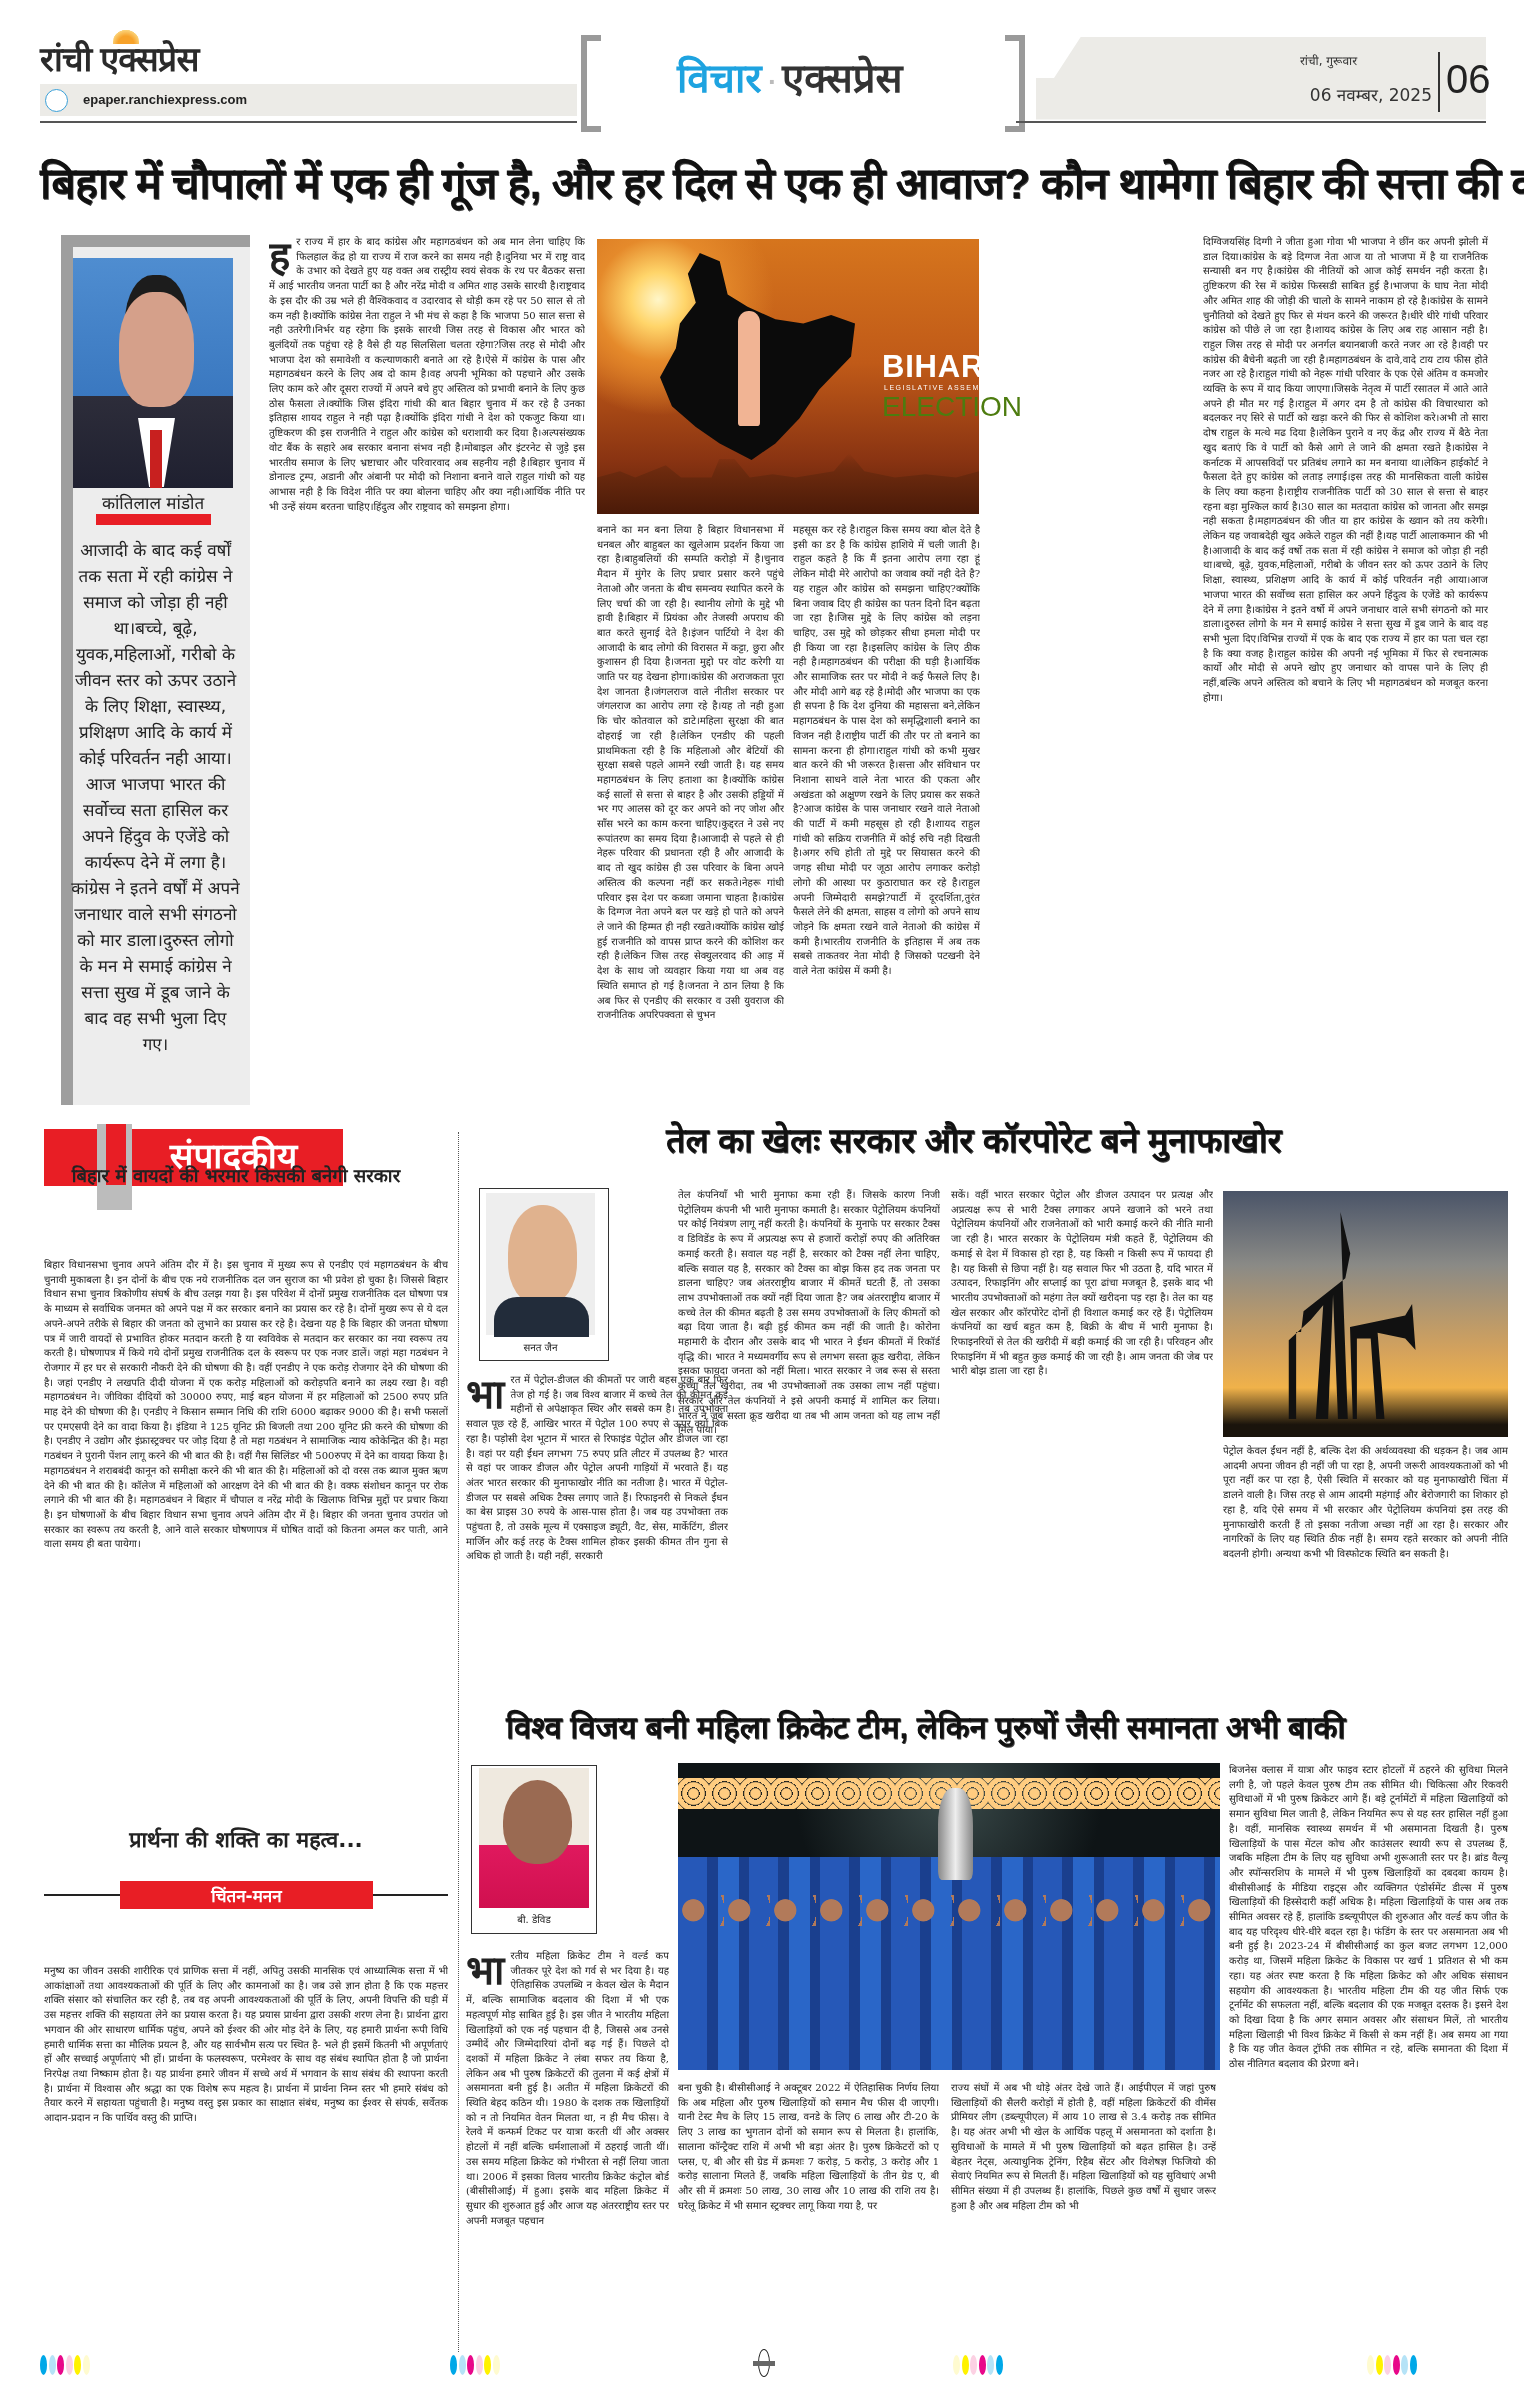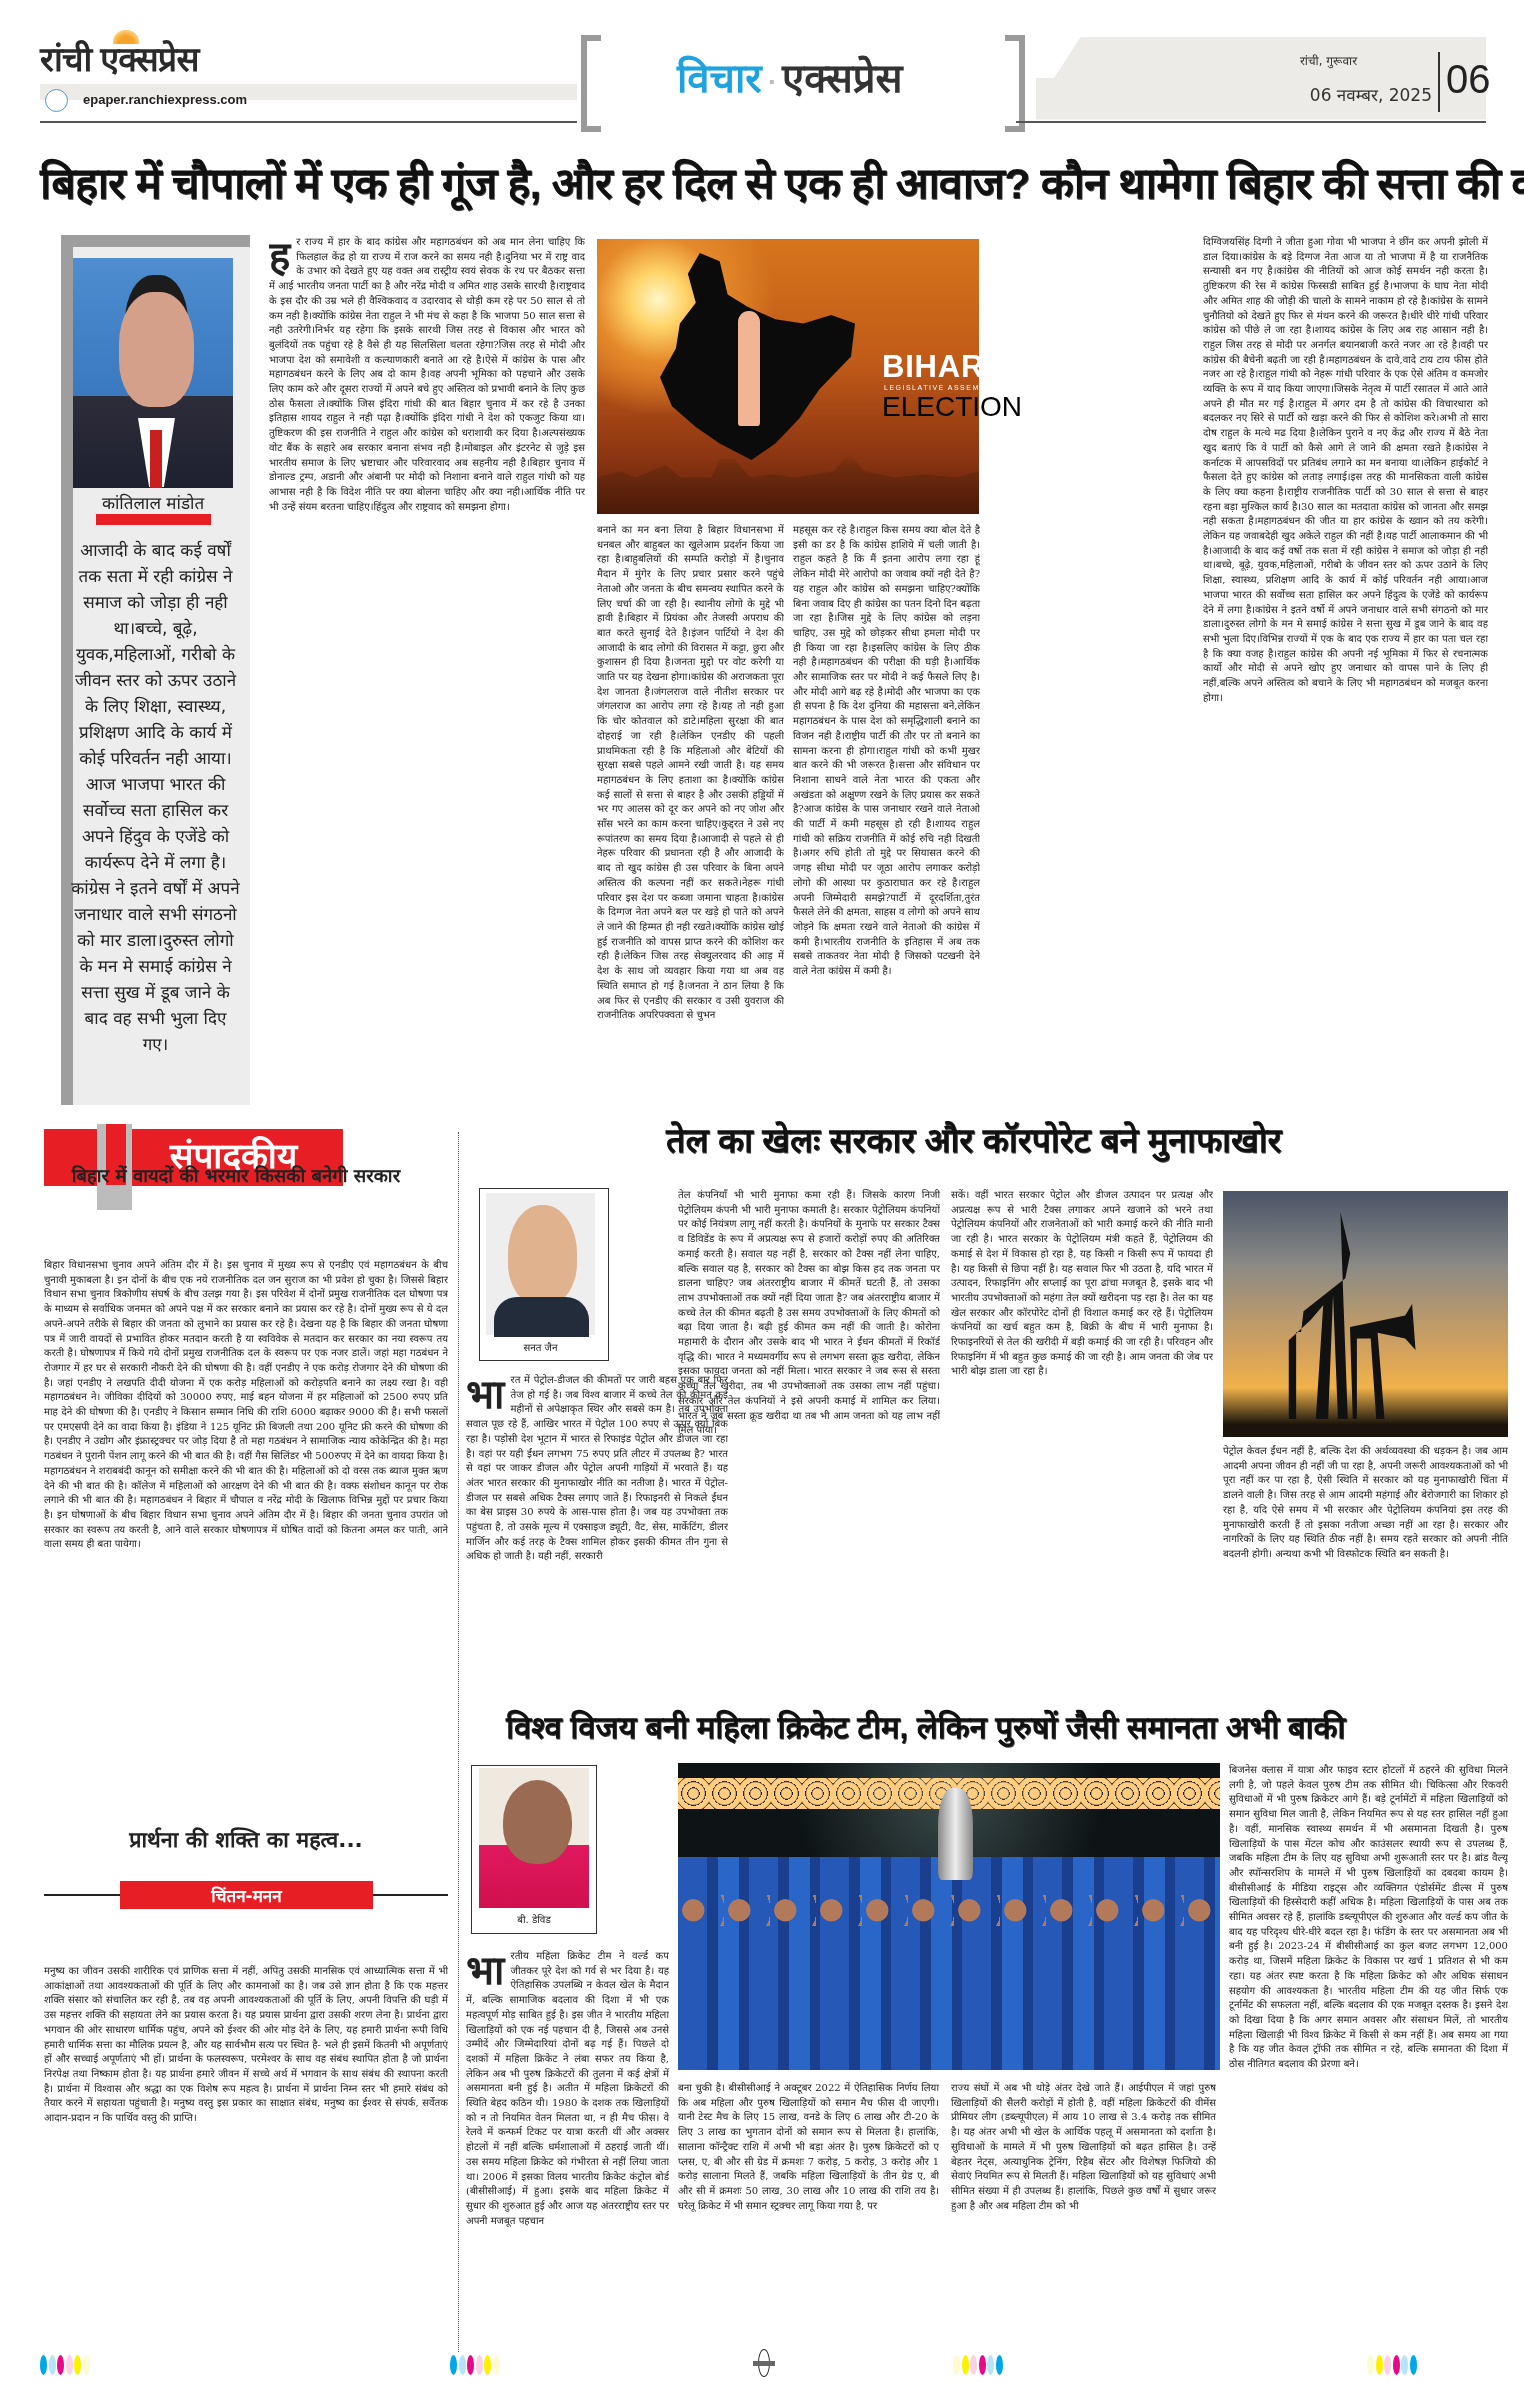--- a/index.html
+++ b/index.html
@@ -2,21 +2,21 @@
 <html style="font-size:12.3px"><head>
 <meta charset="utf-8">
 <style>
 *{box-sizing:border-box;margin:0;padding:0}
 body{width:1524px;height:2401px;background:#fff;font-family:"DejaVu Sans",sans-serif;color:#1a1a1a;position:relative;overflow:hidden}
 .abs{position:absolute}
 
 .mast{left:40px;top:35px;width:1446px;height:96px}
 .logo{left:0;top:0;font-family:Liberation Sans, sans-serif;font-weight:bold;font-size:34px;color:#2a2a2a;letter-spacing:-0.8px}
 .logo-sun{left:73px;top:-6.1px;width:26px;height:15.3px;border-radius:26px 26px 0 0;background:radial-gradient(circle at 50% 100%,#f7a22a 40%,#fbd37a 70%,transparent 72%)}
-.epbar{left:0;top:49px;width:537px;height:16px;background:#ecebe7}
+.epbar{left:0;top:49px;width:537px;height:32px;background:#ecebe7}
 .epicon{left:4.6px;top:4.6px;width:23px;height:23px;border-radius:50%;border:1.5px solid #3aa0d8;background:#fff}
 .eptext{left:43px;top:7.7px;font-family:"Liberation Sans",sans-serif;font-weight:bold;font-size:13px;color:#222}
 .underline1{left:0;top:86px;width:537px;height:2.3px;background:#555}
 .brk{top:0;width:20px;height:97px;border:6.1px solid #9a9a9a}
 .brkL{left:541px;border-right:none}
 .brkR{left:965px;border-left:none}
 .sect{left:637px;top:14px;font-size:40px;font-weight:bold;font-family:"DejaVu Sans",sans-serif}
 .sect .a{color:#1ea3e0}
 .sect .dot{color:#bbb;font-size:21.5px;vertical-align:middle;margin:0 6.1px}
 .sect .b{color:#333}
@@ -39,21 +39,21 @@
 .aquote{left:71px;top:537px;width:169px;font-size:17px;line-height:26px;text-align:center;color:#222;font-family:"DejaVu Sans",sans-serif}
 
 .col{font-family:"DejaVu Serif",serif;font-size:10px;line-height:14.7px;color:#222;text-align:justify;overflow:hidden}
 .dropcap{float:left;font-size:40px;line-height:38px;font-weight:bold;margin:1.5px 6.1px 0 0;font-family:"DejaVu Sans",sans-serif}
 .img-bihar{left:597px;top:239px;width:382px;height:275px;background:radial-gradient(circle at 16% 22%,#fff6c8 0,#ffd56a 7%,#e58a2b 16%,transparent 30%),linear-gradient(180deg,#d6751d 0%,#c05a18 45%,#8a3412 80%,#5b1f0a 100%)}
 .bihar-map{left:660px;top:253px;width:199px;height:207px;background:#0b0b0b;clip-path:polygon(20% 0,30% 4%,34% 20%,44% 26%,58% 32%,72% 34%,86% 30%,98% 34%,96% 50%,88% 58%,80% 66%,70% 80%,58% 92%,46% 100%,30% 92%,18% 84%,6% 74%,0 60%,8% 46%,10% 34%,18% 24%,14% 10%)}
 .finger{left:738px;top:311px;width:21.5px;height:115px;background:#f1b494;border-radius:10.7px 10.7px 3.1px 3.1px}
 .skyline{left:597px;top:453px;width:382px;height:61px;background:linear-gradient(180deg,transparent 0,#6c2a0e 30%,#4a1a08 100%);clip-path:polygon(0 40%,6% 30%,10% 40%,18% 20%,22% 40%,30% 40%,32% 10%,36% 10%,40% 40%,46% 35%,52% 40%,62% 30%,66% 0,70% 30%,78% 40%,86% 35%,94% 40%,100% 30%,100% 100%,0 100%)}
 .bihar-t1{left:882px;top:349px;color:#fff;font-family:"Liberation Sans",sans-serif;font-weight:bold;font-size:31px;letter-spacing:0.8px}
 .bihar-t2{left:884px;top:384px;color:#fff;font-family:"Liberation Sans",sans-serif;font-size:7px;letter-spacing:1.5px}
-.bihar-t3{left:882px;top:391px;color:#000000;font-family:"Liberation Sans",sans-serif;font-size:28px}
+.bihar-t3{left:882px;top:391px;color:#4d7c0f;font-family:"Liberation Sans",sans-serif;font-size:28px}
 
 .ed-red{left:44px;top:1129px;width:299px;height:57px;background:#e81e25}
 .ed-gray{left:97px;top:1124px;width:35px;height:86px;background:#bcbcbc}
 .ed-gray2{left:106px;top:1124px;width:20px;height:61px;background:#e81e25}
 .ed-label{left:134px;top:1131px;width:199px;text-align:center;font-size:35px;color:#fff;font-weight:bold}
 .ed-title{left:44px;top:1162px;width:384px;text-align:center;font-size:18.4px;font-weight:bold;color:#222}
 .vdots{width:0;border-left:1.5px dotted #555}
 .chintan-line{left:44px;top:1894px;width:404px;height:2.3px;background:#222}
 .chintan-red{left:120px;top:1881px;width:253px;height:28px;background:#e81e25}
 .chintan-label{left:120px;top:1884px;width:253px;text-align:center;color:#fff;font-size:17px;font-weight:bold}

